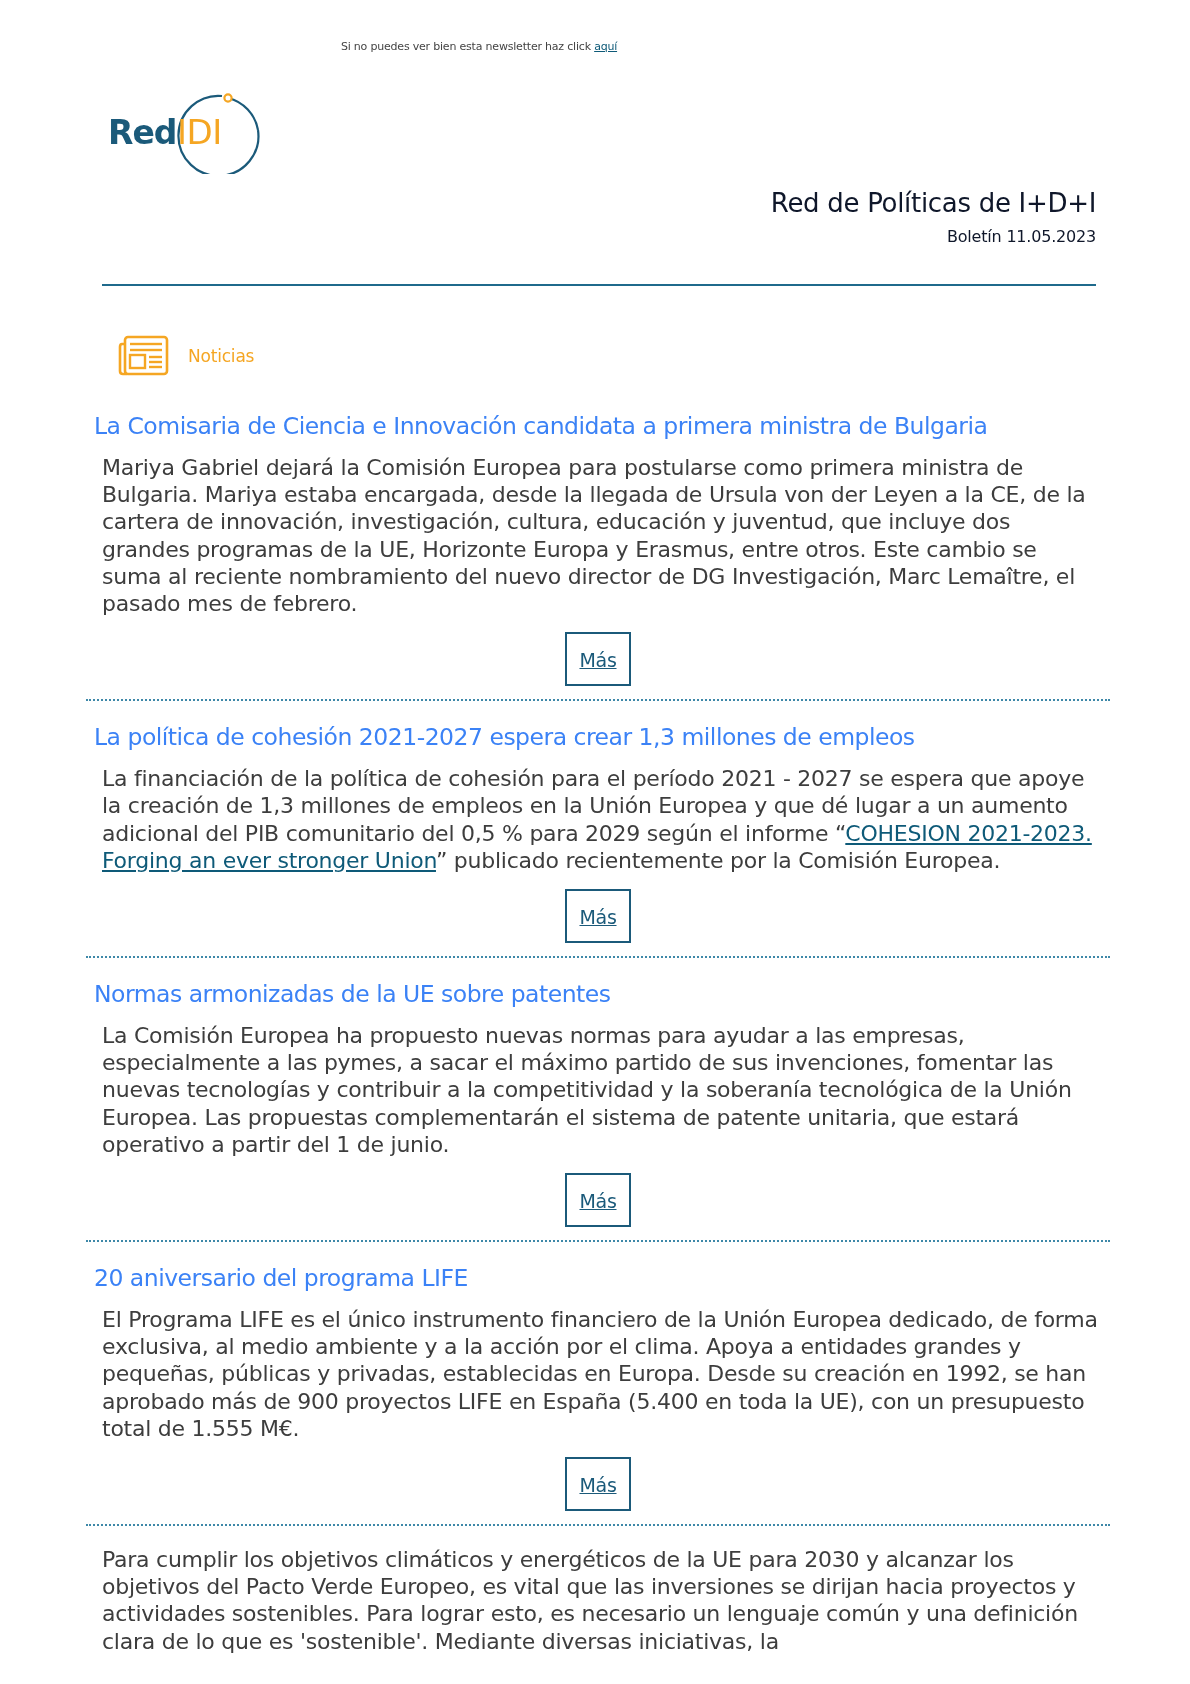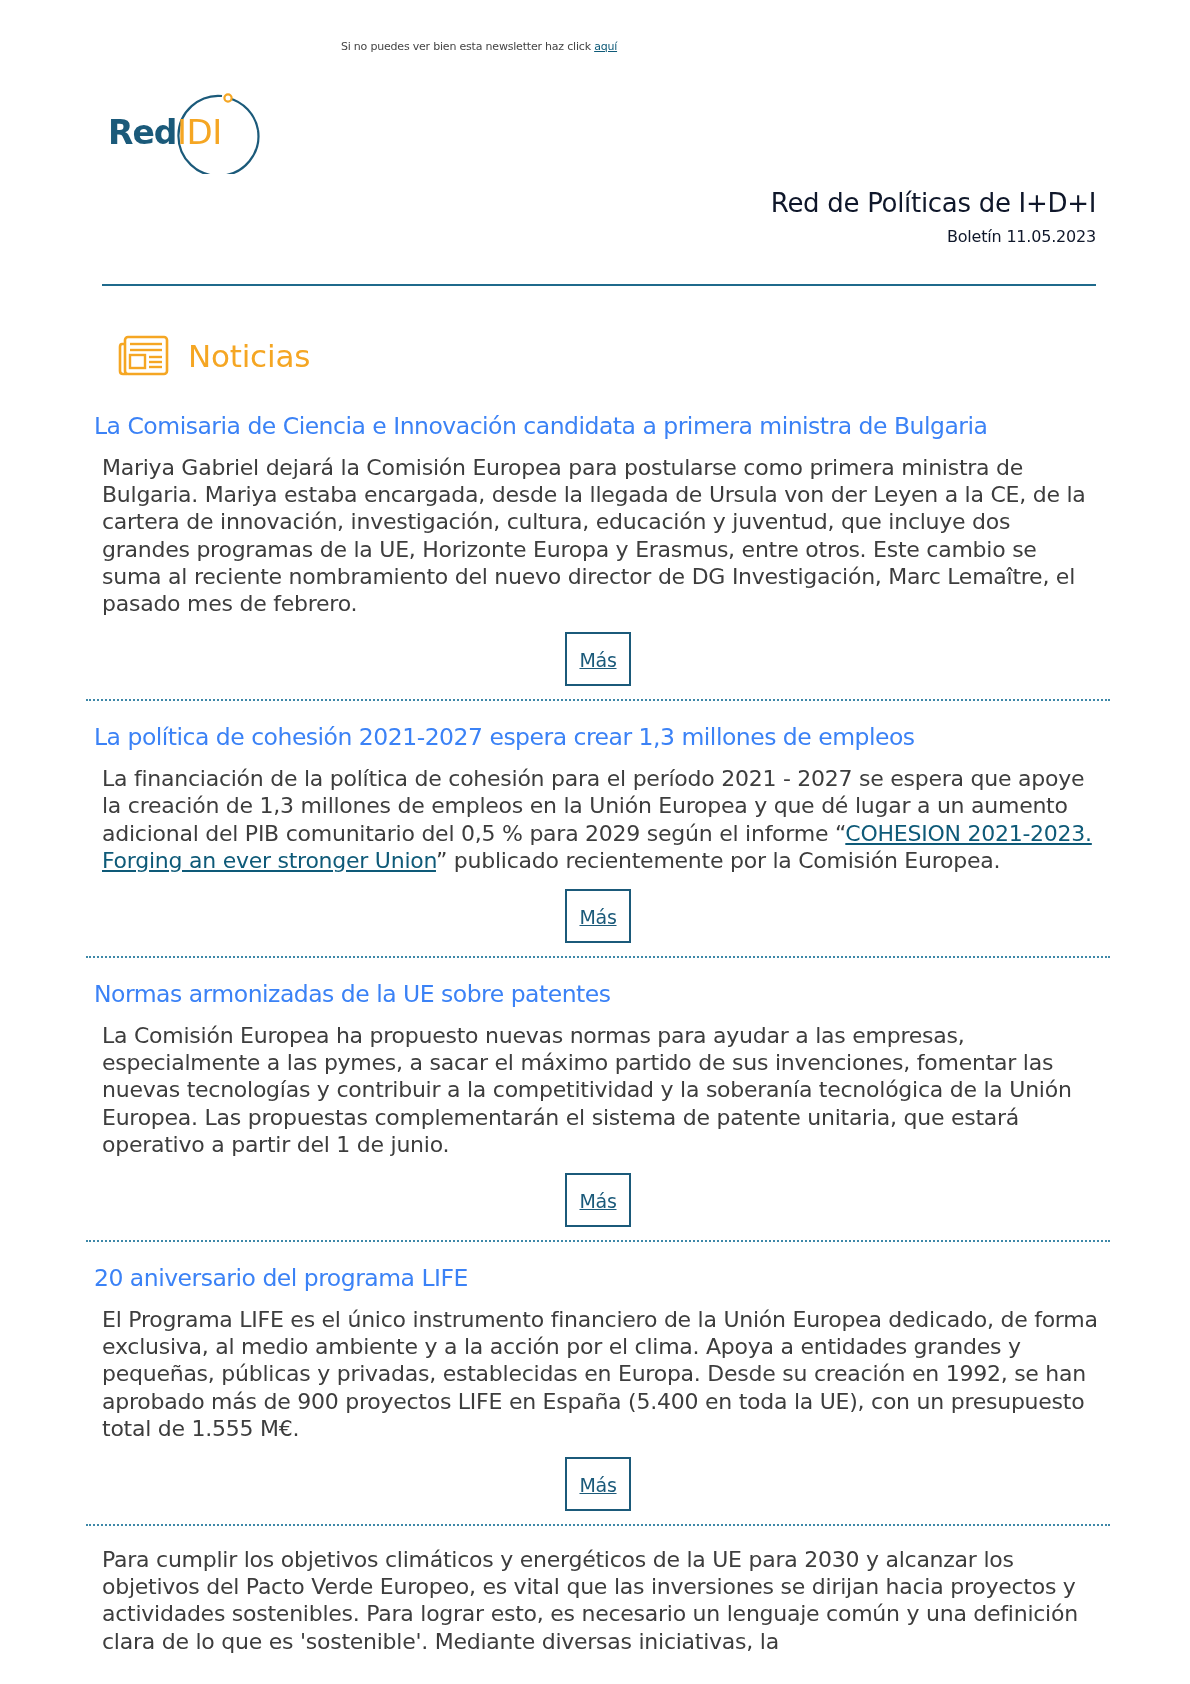--- a/index.html
+++ b/index.html
@@ -28,21 +28,21 @@
     .header-rule {
       position: absolute; left: 102px; top: 284px; width: 994px; height: 2px;
       background: #1f6a8c;
     }
 
     .section-head {
       position: absolute; left: 118px; top: 334px; display: flex; align-items: center;
     }
     .section-head svg { width: 52px; height: 44px; display: block; }
     .section-head .label {
-      margin-left: 18px; font-size: 31px; color: #f5a623; letter-spacing: -0.2px;
+      margin-left: 18px; font-size: 17px; color: #f5a623; letter-spacing: -0.2px;
     }
 
     .articles { position: absolute; left: 86px; top: 410px; width: 1024px; }
     .article { position: relative; }
     .article h2 {
       font-size: 23.5px; font-weight: normal; color: #3b82f6;
       letter-spacing: -0.5px; padding-left: 8px; line-height: 32px;
     }
     .article p {
       margin-top: 12px; padding-left: 16px; padding-right: 12px;

